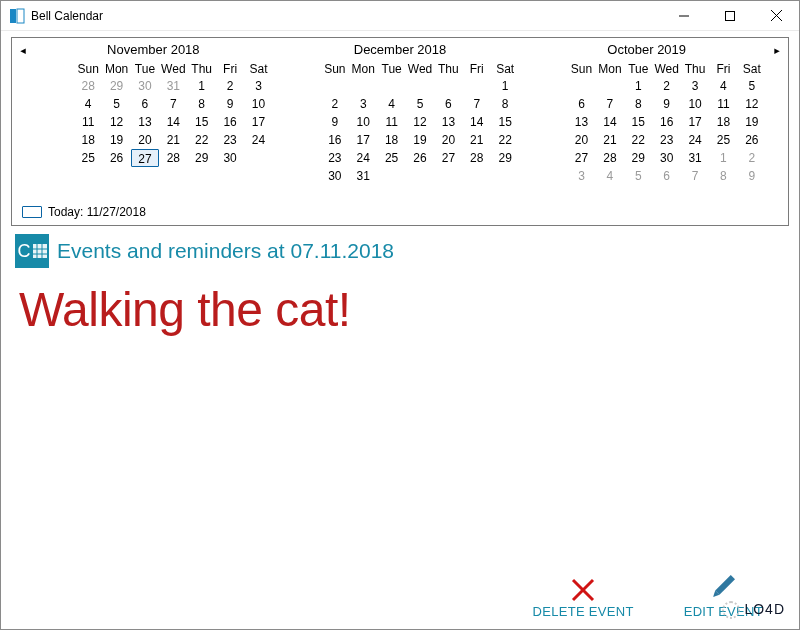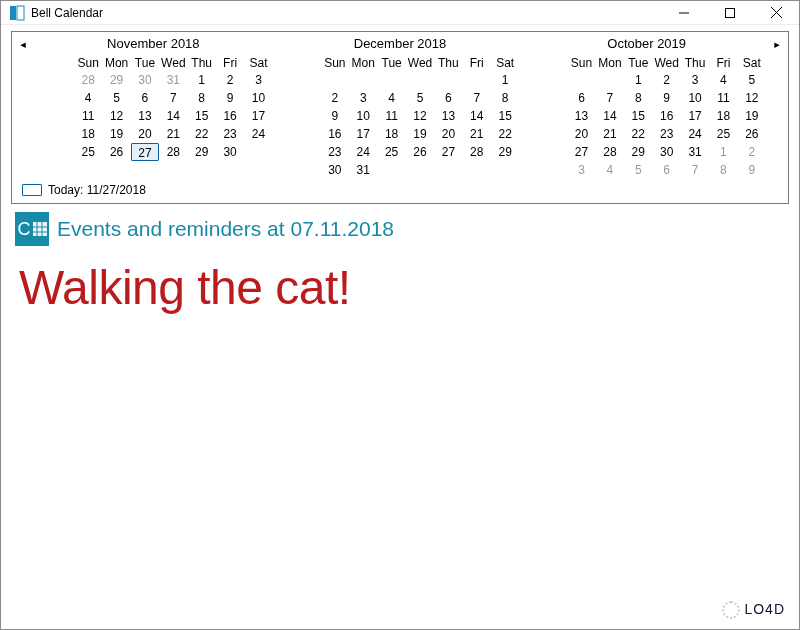--- a/index.html
+++ b/index.html
@@ -15,21 +15,21 @@
   .window {
     width: 800px;
     height: 630px;
     border: 1px solid #8a8a8a;
     display: flex;
     flex-direction: column;
     background: #fff;
   }
   
   .titlebar {
-    height: 24px;
+    height: 30px;
     display: flex;
     align-items: center;
     background: #fff;
     border-bottom: 1px solid #eaeaea;
   }
   .titlebar .app-icon {
     width: 16px; height: 16px;
     margin: 0 6px 0 8px;
     display: inline-block;
   }
@@ -97,21 +97,21 @@
   .day.other { color: #9a9a9a; }
   .day.today {
     border: 1px solid #0a64a4;
     background: #e6f0fa;
     border-radius: 1px;
   }
   .today-footer {
     display: flex;
     align-items: center;
     gap: 6px;
-    margin-top: 4px;
+    margin-top: 20px;
     padding-left: 6px;
     font-size: 12px;
   }
   .today-box {
     width: 20px; height: 12px;
     border: 1px solid #0a64a4;
     background: #fff;
     border-radius: 1px;
   }
 
@@ -389,19 +389,41 @@
             <line x1="0" y1="7" x2="14" y2="7" stroke="#178aa8"></line>
             <line x1="0" y1="12" x2="14" y2="12" stroke="#178aa8"></line>
           </svg>
       </div>
     </div>
     <div class="events-title">Events and reminders at 07.11.2018</div>
   </div>
 
   <div class="event-text">Walking the cat!</div>
 
+  <div class="bottom-bar">
+    <div class="action">
+      <div class="glyph">
+        <svg width="28" height="28" viewBox="0 0 28 28">
+          <line x1="4" y1="4" x2="24" y2="24" stroke="#d01313" stroke-width="3"></line>
+          <line x1="24" y1="4" x2="4" y2="24" stroke="#d01313" stroke-width="3"></line>
+        </svg>
+      </div>
+      <span>DELETE EVENT</span>
+    </div>
+    <div class="action">
+      <div class="glyph">
+        <svg width="34" height="34" viewBox="0 0 34 34">
+          <g transform="rotate(45 17 17)">
+            <rect x="14" y="3" width="6" height="22" fill="#2f78a0"></rect>
+            <polygon points="14,25 20,25 17,31" fill="#2f78a0"></polygon>
+          </g>
+        </svg>
+      </div>
+      <span>EDIT EVENT</span>
+    </div>
+  </div>
 
   <div class="watermark">
     <span class="ring"></span>
     <span>LO4D</span>
   </div>
 
 </div>
 
 </body></html>

